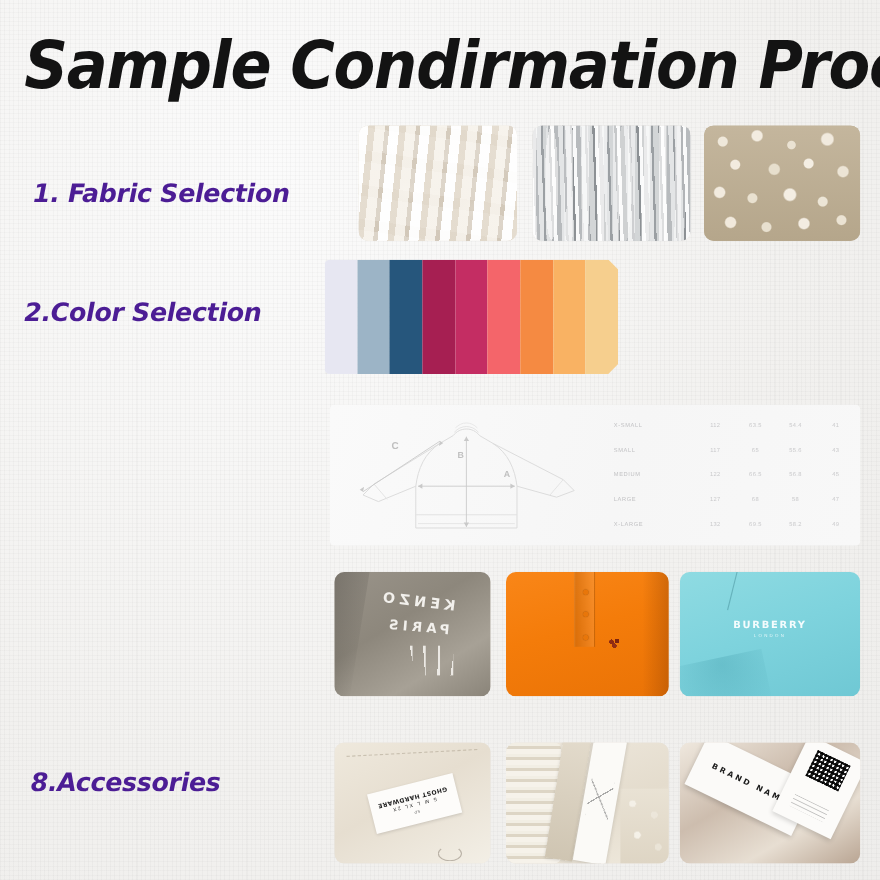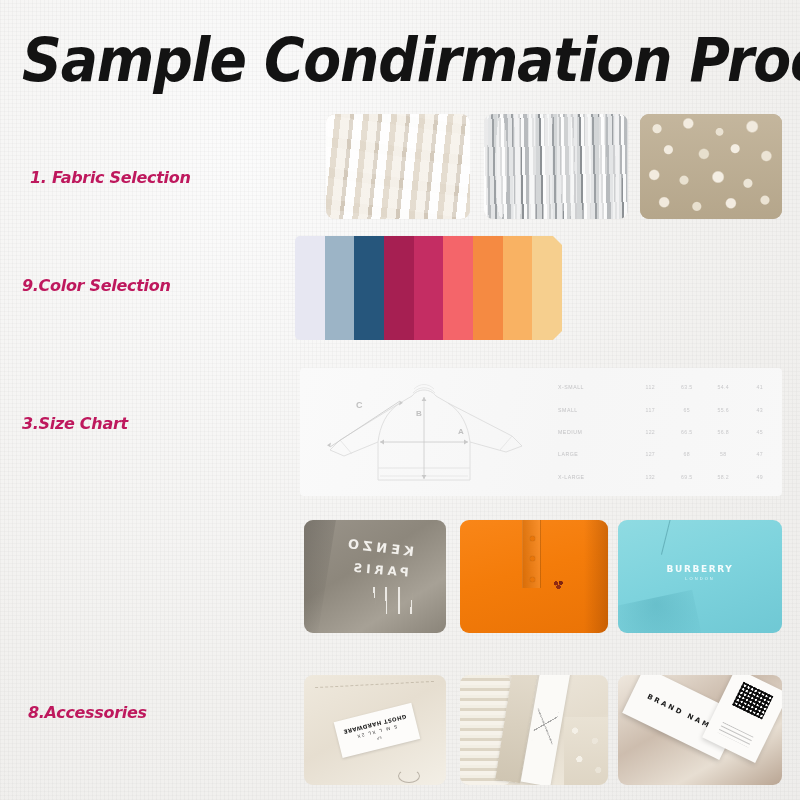--- a/index.html
+++ b/index.html
@@ -35,25 +35,25 @@
     color: #131313;
     font-family: "DejaVu Sans", sans-serif;
     transform: scaleX(0.92);
     transform-origin: left center;
     white-space: nowrap;
   }
 
   
   .row-label {
     position: absolute;
-    font-size: 16px;
+    font-size: 23px;
     line-height: 31px;
     font-weight: 700;
     font-style: italic;
-    color: #be185d;
+    color: #4c1d95;
     letter-spacing: -0.3px;
     font-family: "DejaVu Sans", sans-serif;
     white-space: pre-line;
   }
   #label-1 { left: 30px;  top: 162px; }
   #label-2 { left: 22px;  top: 270px; }
   #label-3 { left: 22px;  top: 408px; }
   #label-4 { left: 22px;  top: 534px; }
   #label-5 { left: 28px;  top: 697px; }
 
@@ -424,35 +424,34 @@
   <div class="card" id="fabric-1">
     <div class="tex-cableknit"></div>
   </div>
   <div class="card" id="fabric-2">
     <div class="tex-wavygrey"></div>
   </div>
   <div class="card" id="fabric-3">
     <div class="tex-boucle"></div>
   </div>
 
-  <div class="row-label" id="label-2">9.Color Selection</div>
+  <div class="row-label" id="label-2">2.Color Selection</div>
 
   <div id="color-strip">
     <div class="color-band" style="background: rgb(231, 231, 242);"></div>
     <div class="color-band" style="background: rgb(156, 180, 198);"></div>
     <div class="color-band" style="background: rgb(38, 86, 124);"></div>
     <div class="color-band" style="background: rgb(166, 31, 82);"></div>
     <div class="color-band" style="background: rgb(196, 45, 99);"></div>
     <div class="color-band" style="background: rgb(244, 101, 106);"></div>
     <div class="color-band" style="background: rgb(245, 138, 66);"></div>
     <div class="color-band" style="background: rgb(249, 178, 99);"></div>
     <div class="color-band" style="background: rgb(246, 207, 142);"></div>
   </div>
 
-  <div class="row-label" id="label-3">3.Size Chart</div>
 
   <div id="size-panel">
 
     <div id="size-diagram">
       <svg width="250" height="128" viewBox="0 0 250 128" fill="none" stroke="#dcdcdc" stroke-width="0.9" stroke-linejoin="round">
 
         <path d="M78 74 L78 112 L170 112 L170 74"></path>
         <path d="M78 100 L170 100" stroke="#e2e2e2"></path>
         <path d="M78 74 C80 58 86 44 100 35 L112 28"></path>
         <path d="M170 74 C168 58 162 44 148 35 L136 28"></path>

